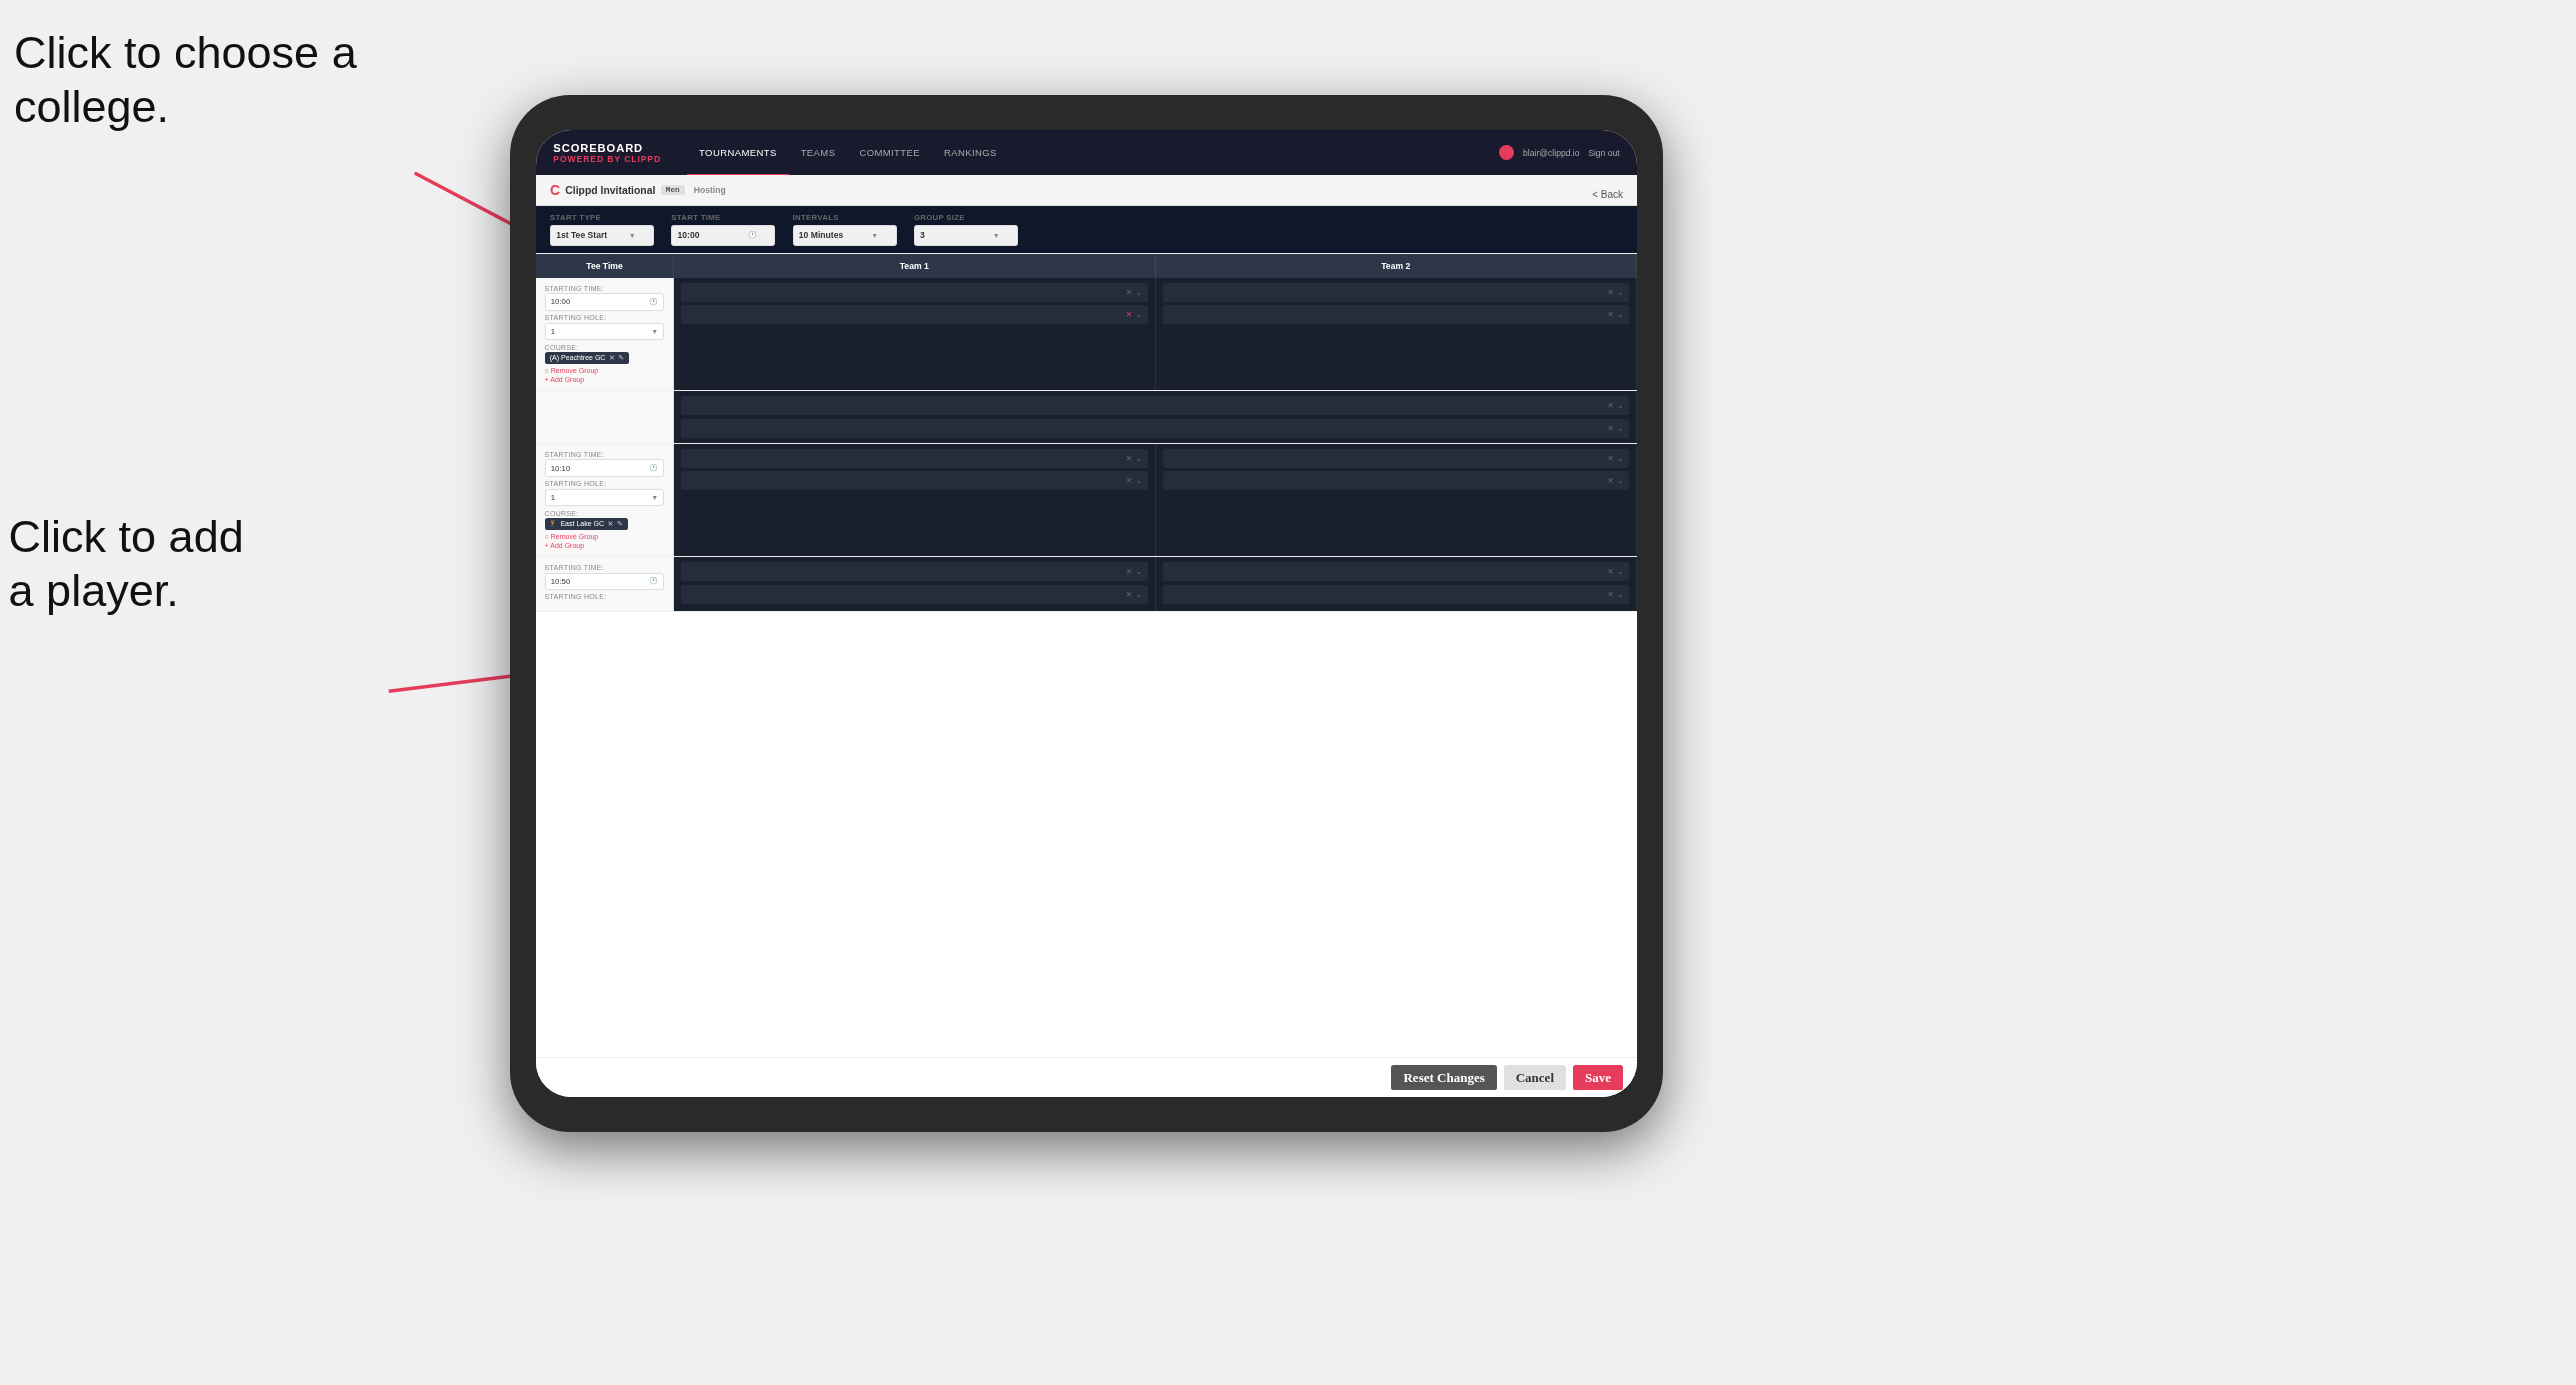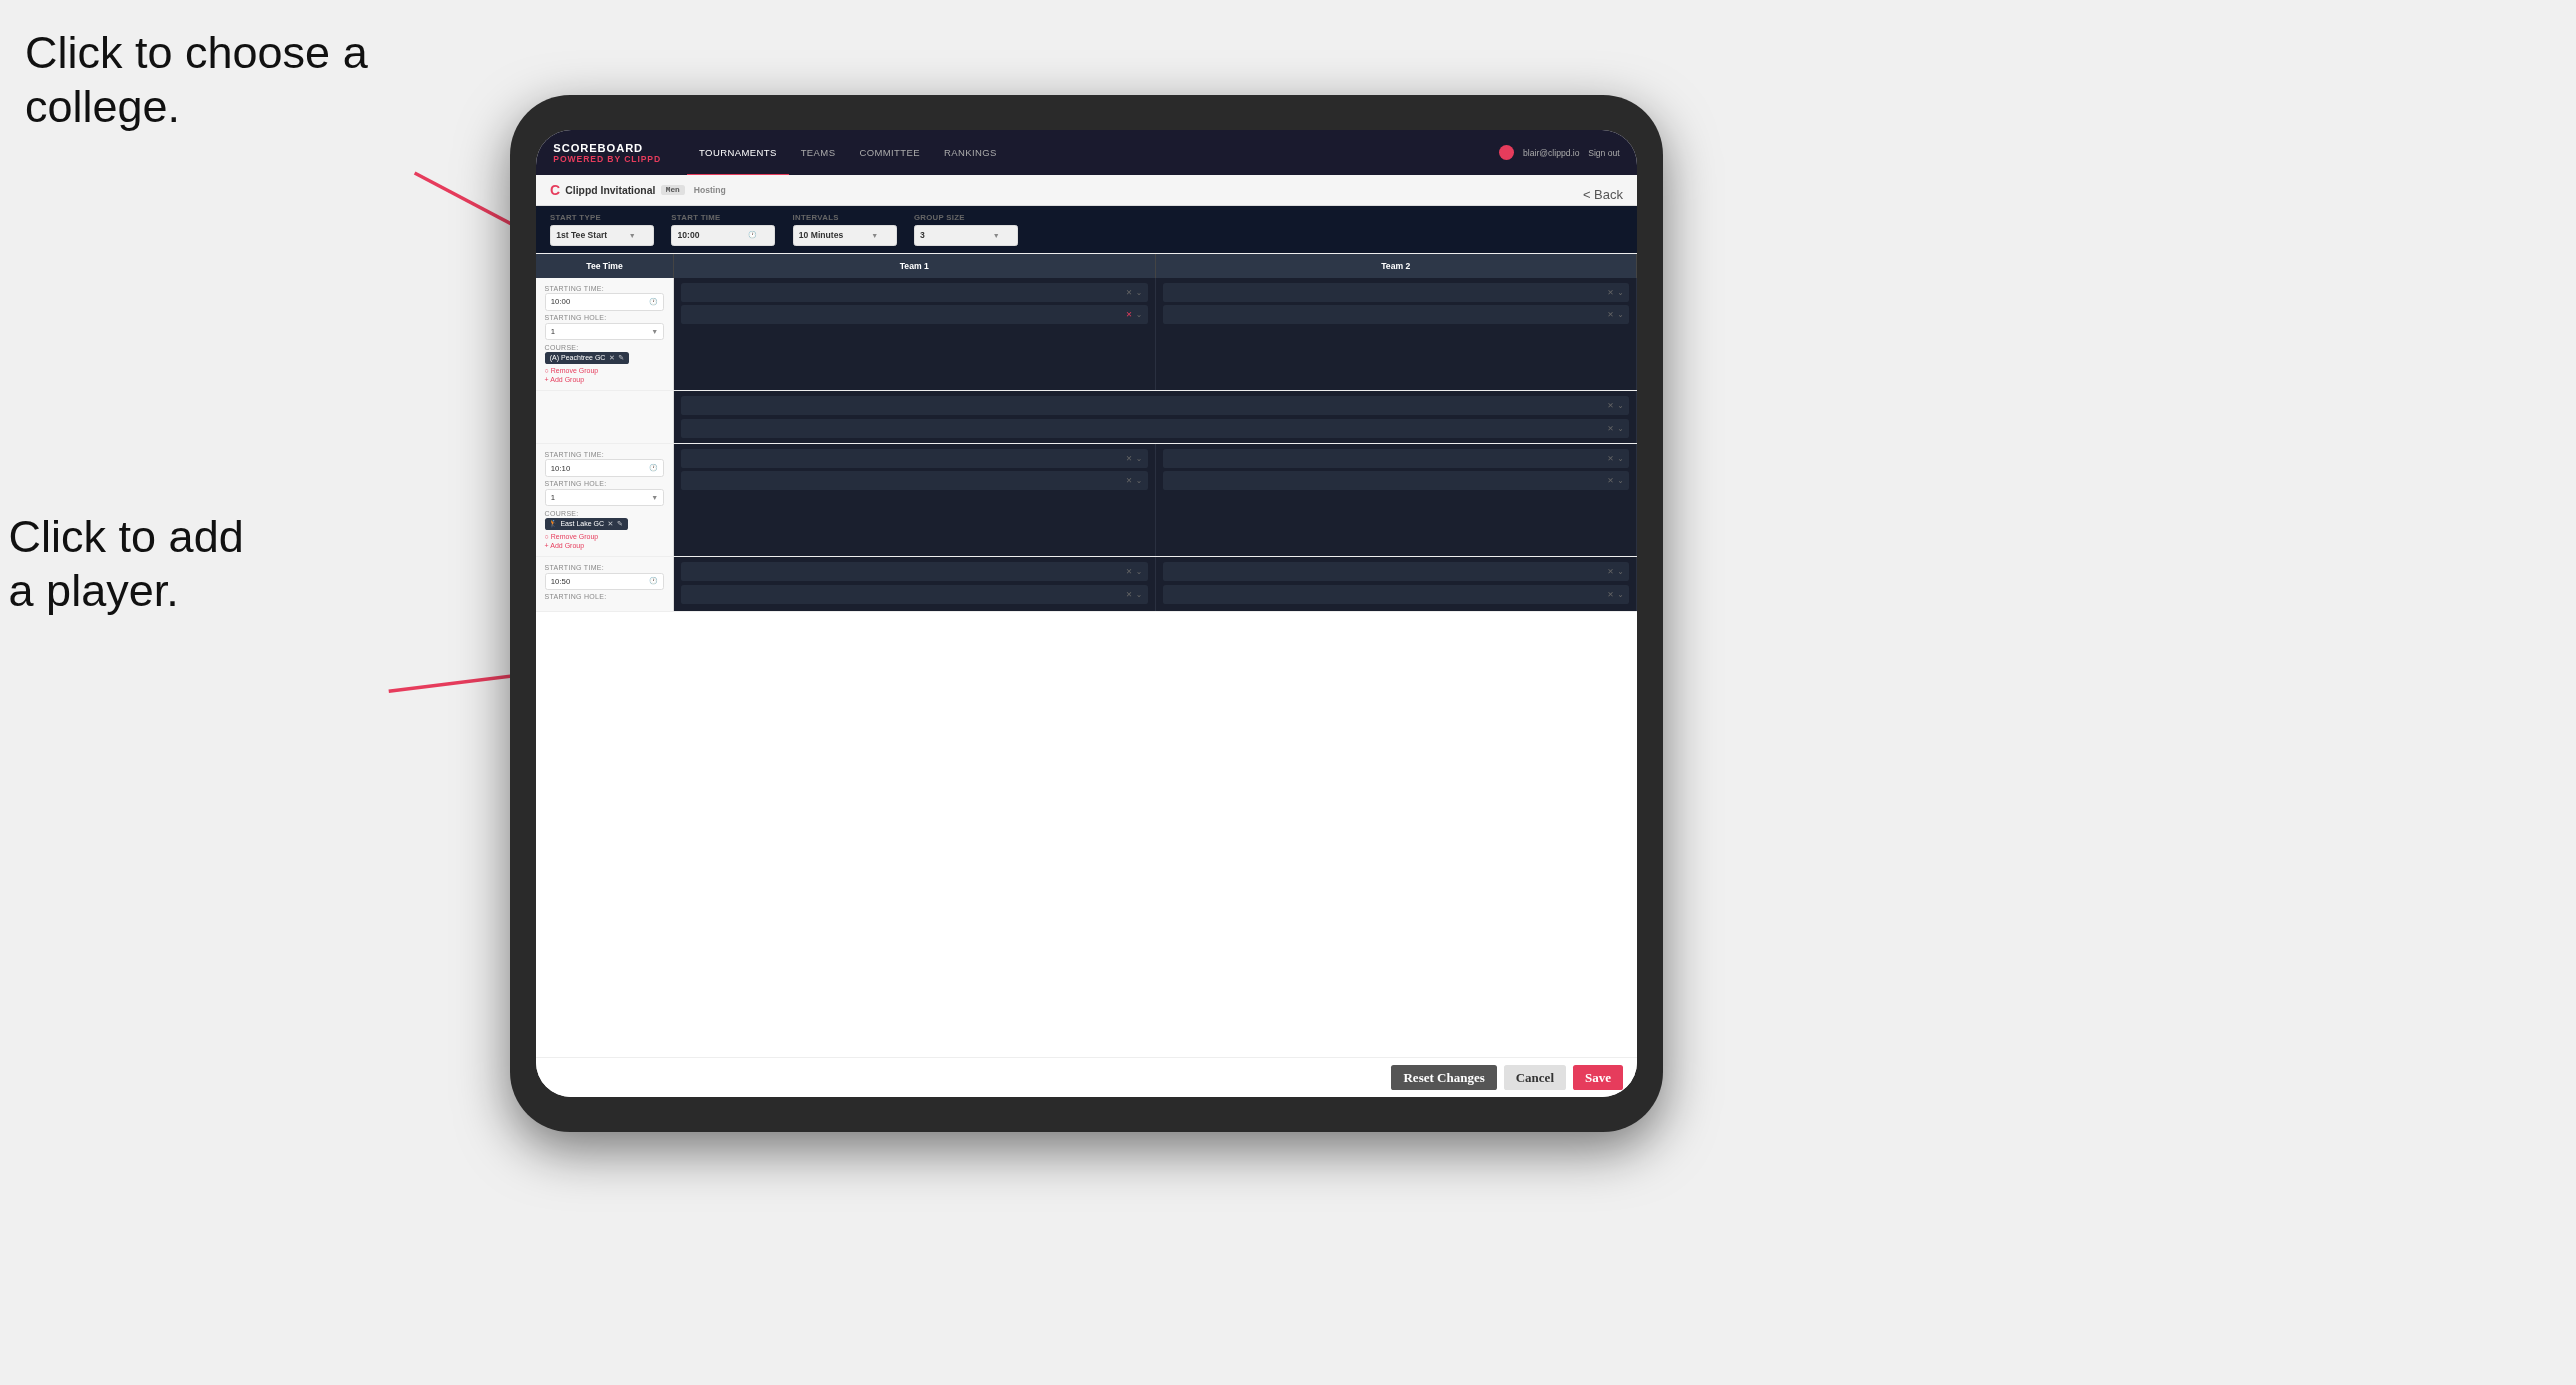--- a/index.html
+++ b/index.html
@@ -13,21 +13,21 @@
     }
 
     
     .annotation {
       position: absolute;
       font-size: 45px;
       font-weight: 400;
       color: #111;
       line-height: 1.2;
     }
-    .annotation-1 { top: 26px; left: 25px; }
+    .annotation-1 { top: 26px; left: 14px; }
     .annotation-2 { top: 510px; left: 8.6px; }
 
     
     .arrows-overlay {
       position: absolute;
       top: 0; left: 0;
       width: 2576px;
       height: 1386px;
       pointer-events: none;
     }
@@ -150,21 +150,21 @@
       font-family: Liberation Mono, monospace;
     }
     .hosting-tag {
       color: #888;
       font-size: 8.6px;
       margin-left: 3.5px;
     }
     .back-btn {
       margin-left: auto;
       color: #555;
-      font-size: 13px;
+      font-size: 10px;
       cursor: pointer;
       margin-top: 8px;
     }
 
     
     .settings-row {
       display: flex;
       gap: 0;
       padding: 7px 14px;
       background: #0f172a;

